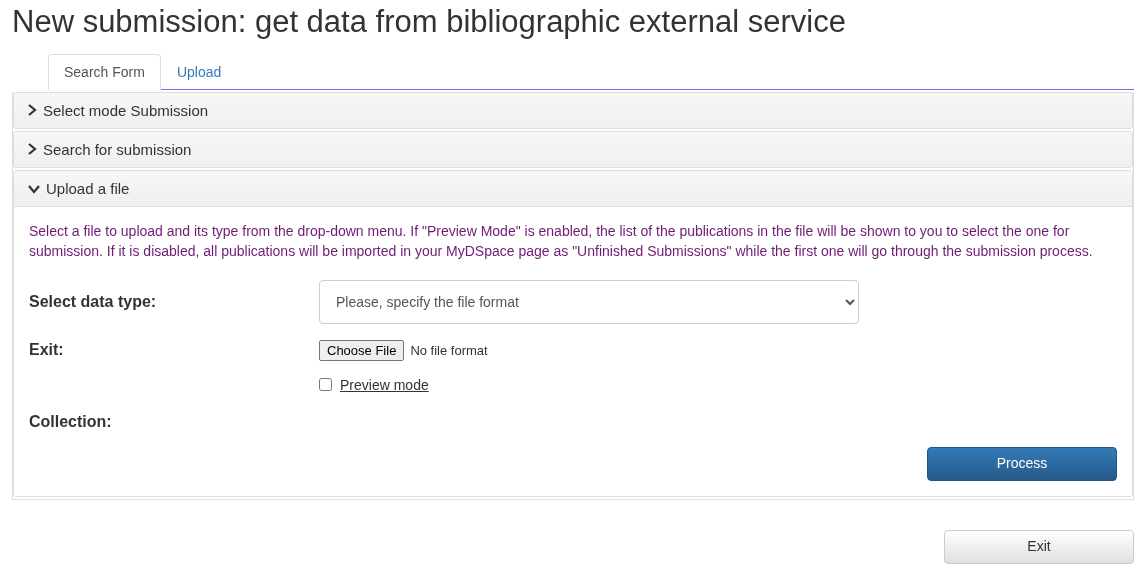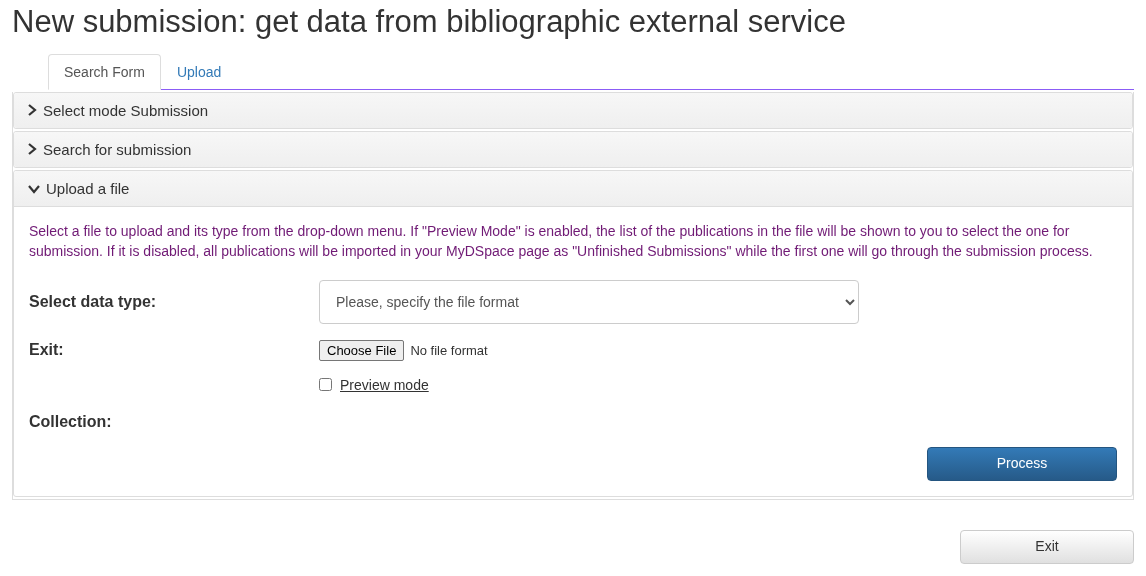--- a/index.html
+++ b/index.html
@@ -143,21 +143,21 @@
     .btn-primary {
       background: linear-gradient(#337ab7, #265a88);
       border-color: #245580;
       color: #fff;
       width: 190px;
     }
     .btn-default {
       background: linear-gradient(#fff, #e0e0e0);
       border-color: #ccc;
       color: #333;
-      width: 174px;
+      width: 190px;
     }
     .btn-row {
       display: flex;
       justify-content: flex-end;
       margin-top: 8px;
     }
     .exit-row {
       display: flex;
       justify-content: flex-end;
       margin-top: 30px;

